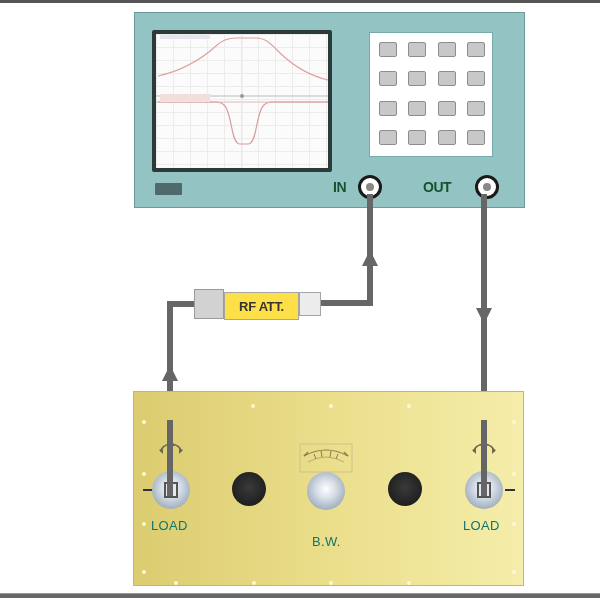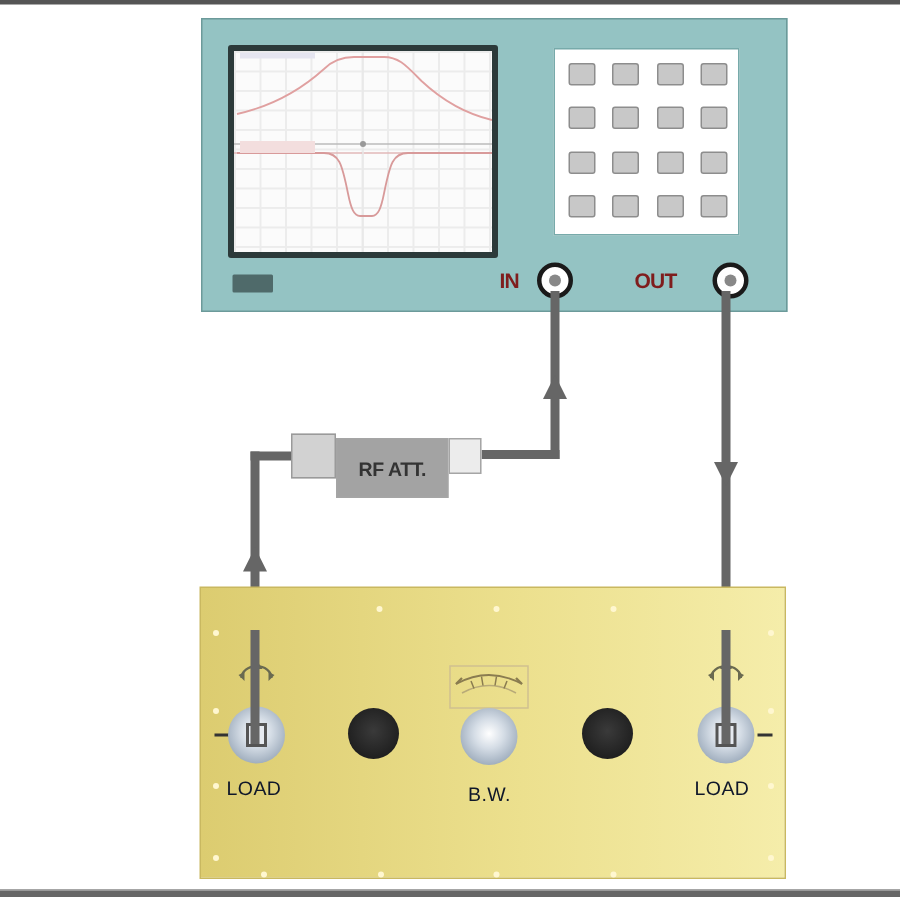--- a/index.html
+++ b/index.html
@@ -9,39 +9,39 @@
 
   .analyzer { position:absolute; left:134px; top:12px; width:391px; height:196px; background:#94c3c3; border:1px solid #6c9a9a; box-sizing:border-box; }
   .screen { position:absolute; left:17px; top:17px; width:180px; height:142px; background:#2c3a3a; border-radius:2px; }
   .screen-inner { position:absolute; left:4px; top:4px; width:172px; height:134px; background:#fbfbfb;
     background-image: linear-gradient(#ececec 1px, transparent 1px), linear-gradient(90deg, #ececec 1px, transparent 1px);
     background-size: 17px 13px; }
   .screen svg { position:absolute; left:0; top:0; }
   .keypad { position:absolute; left:234px; top:19px; width:124px; height:125px; background:#ffffff; border:1px solid #7aa; box-sizing:border-box; }
   .key { position:absolute; width:18px; height:15px; background:#c8c8c8; border:1px solid #8d8d8d; border-radius:2px; box-sizing:border-box; }
   .power { position:absolute; left:20px; top:170px; width:27px; height:12px; background:#4f6a6a; border-radius:1px; }
-  .port-label { position:absolute; font-size:14px; font-weight:bold; color:#7f1d1d; letter-spacing:-0.5px; }
+  .port-label { position:absolute; font-size:14px; font-weight:bold; color:#14532d; letter-spacing:-0.5px; }
   .port { position:absolute; width:18px; height:18px; border:3px solid #1a1a1a; border-radius:50%; background:#fff; }
   .port::after { content:""; position:absolute; left:5px; top:5px; width:8px; height:8px; border-radius:50%; background:#888; }
 
   .cable { position:absolute; background:#666; }
   .arrow-up { position:absolute; width:0; height:0; border-left:8px solid transparent; border-right:8px solid transparent; border-bottom:16px solid #666; }
   .arrow-down { position:absolute; width:0; height:0; border-left:8px solid transparent; border-right:8px solid transparent; border-top:16px solid #666; }
 
   .att-left { position:absolute; left:194px; top:289px; width:30px; height:30px; background:#d2d2d2; border:1px solid #9a9a9a; box-sizing:border-box; }
-  .att-body { position:absolute; left:224px; top:292px; width:75px; height:40px; background:#a3a3a3; border:1px solid #a5a5a5; box-sizing:border-box; font-size:13px; font-weight:bold; color:#333; display:flex; align-items:center; justify-content:center; letter-spacing:-0.3px; }
+  .att-body { position:absolute; left:224px; top:292px; width:75px; height:28px; background:#fde047; border:1px solid #a5a5a5; box-sizing:border-box; font-size:13px; font-weight:bold; color:#333; display:flex; align-items:center; justify-content:center; letter-spacing:-0.3px; }
   .att-right { position:absolute; left:299px; top:292px; width:22px; height:24px; background:#ececec; border:1px solid #a5a5a5; box-sizing:border-box; }
 
   .filter { position:absolute; left:133px; top:391px; width:391px; height:195px; background:linear-gradient(90deg,#dccc70 0%,#ece08e 55%,#f5edaa 100%); border:1px solid #c9b860; box-sizing:border-box; }
   .screw { position:absolute; width:4px; height:4px; border-radius:50%; background:#fff7d0; }
   .knob-silver { position:absolute; width:38px; height:38px; border-radius:50%; background:radial-gradient(circle at 50% 45%, #ffffff 0%, #d5dde6 35%, #98a7b8 80%, #7d8b99 100%); }
   .knob-dark { position:absolute; width:34px; height:34px; border-radius:50%; background:radial-gradient(circle at 50% 45%, #3a3a3a 0%, #202020 70%, #111 100%); }
   .load-conn { position:absolute; width:10px; height:12px; border:2px solid #555; background:#e6eaf0; }
   .tick { position:absolute; width:10px; height:2px; background:#333; }
-  .panel-label { position:absolute; font-size:13px; color:#0f172a; letter-spacing:0.3px; }
+  .panel-label { position:absolute; font-size:13px; color:#0f766e; letter-spacing:0.3px; }
   .bw-scale { position:absolute; left:298px; top:442px; width:56px; height:32px; }
 </style>
 </head>
 <body>
 
 <div class="frame-top"></div>
 
 <div class="analyzer">
   <div class="screen">
     <div class="screen-inner">
@@ -138,21 +138,21 @@
   <path d="M6 14 Q28 2 50 14" fill="none" stroke="#8a7c50" stroke-width="1.2"></path>
   <path d="M10 20 Q28 10 46 20" fill="none" stroke="#b8aa78" stroke-width="1"></path>
   <line x1="16" y1="12" x2="18" y2="17" stroke="#8a7c50"></line>
   <line x1="23" y1="9" x2="24" y2="15" stroke="#8a7c50"></line>
   <line x1="33" y1="9" x2="32" y2="15" stroke="#8a7c50"></line>
   <line x1="40" y1="12" x2="38" y2="17" stroke="#8a7c50"></line>
   <path d="M6 14 L10 10" stroke="#8a7c50" stroke-width="1.5"></path>
   <path d="M50 14 L46 10" stroke="#8a7c50" stroke-width="1.5"></path>
 </svg>
 <div class="knob-silver" style="left:307px;top:472px"></div>
-<span class="panel-label" style="left:312px;top:522px">B.W.</span>
+<span class="panel-label" style="left:312px;top:534px">B.W.</span>
 
 <div class="knob-dark" style="left:388px;top:472px"></div>
 
 <svg style="position:absolute;left:470px;top:438px" width="28" height="22" viewBox="0 0 28 22">
   <path d="M4 14 A10 8 0 0 1 24 14" fill="none" stroke="#6a6a50" stroke-width="1.5"></path>
   <path d="M2 12 L6 16 L6 10 Z" fill="#6a6a50"></path>
   <path d="M26 12 L22 16 L22 10 Z" fill="#6a6a50"></path>
   <path d="M14 2 L10 8 L18 8 Z" fill="#6a6a50"></path>
 </svg>
 <div class="knob-silver" style="left:465px;top:471px"></div>

